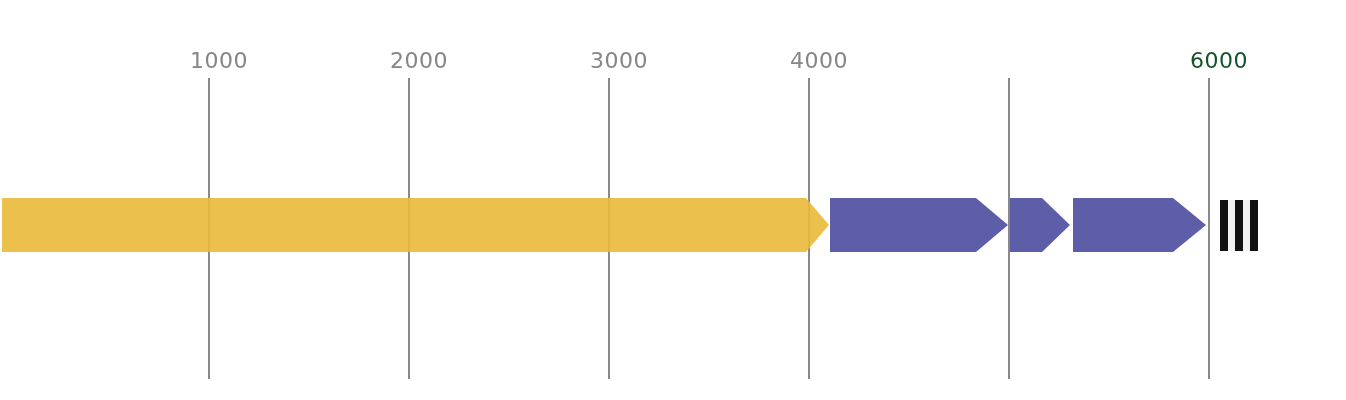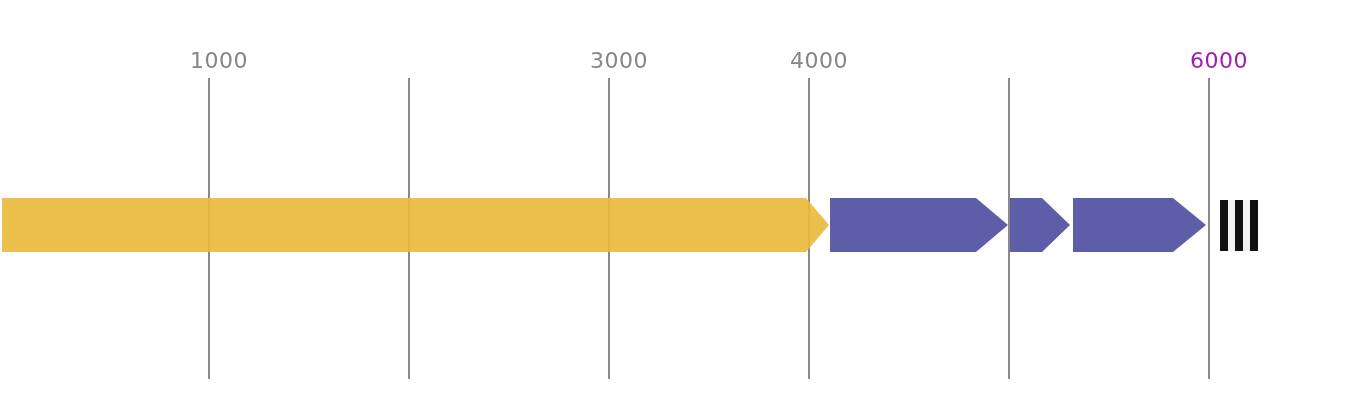--- a/index.html
+++ b/index.html
@@ -41,27 +41,28 @@
     left:3px;right:3px;top:4px;bottom:4px;
   }
 </style>
 </head>
 <body>
 
 <div id="stage">
     <div class="gridline" style="left: 208px; top: 78px; height: 301px; background: rgb(138, 138, 138);"></div>
     <div class="tick-label" style="left: 128px; top: 50px; color: rgb(134, 134, 134);">1000</div>
     <div class="gridline" style="left: 408px; top: 78px; height: 301px; background: rgb(138, 138, 138);"></div>
+    <div class="tick-label" style="left: 328px; top: 50px; color: rgb(134, 134, 134);">2000</div>
     <div class="gridline" style="left: 608px; top: 78px; height: 301px; background: rgb(138, 138, 138);"></div>
     <div class="tick-label" style="left: 528px; top: 50px; color: rgb(134, 134, 134);">3000</div>
     <div class="gridline" style="left: 808px; top: 78px; height: 301px; background: rgb(138, 138, 138);"></div>
     <div class="tick-label" style="left: 728px; top: 50px; color: rgb(134, 134, 134);">4000</div>
     <div class="gridline" style="left: 1008px; top: 78px; height: 301px; background: rgb(138, 138, 138);"></div>
     <div class="gridline" style="left: 1208px; top: 78px; height: 301px; background: rgb(138, 138, 138);"></div>
-    <div class="tick-label" style="left: 1128px; top: 50px; color: #a21caf;">6000</div>
+    <div class="tick-label" style="left: 1128px; top: 50px; color: #14532d;">6000</div>
     <div class="feature-arrow" style="left: 2px; top: 198px; width: 827px; height: 54px; background: rgba(234, 185, 58, 0.9); clip-path: polygon(0px 0px, calc(100% - 23px) 0px, 100% 50%, calc(100% - 23px) 100%, 0px 100%);"></div>
     <div class="feature-arrow" style="left: 830px; top: 198px; width: 178px; height: 54px; background: rgba(75, 77, 157, 0.9); clip-path: polygon(0px 0px, calc(100% - 32px) 0px, 100% 50%, calc(100% - 32px) 100%, 0px 100%);"></div>
     <div class="feature-arrow" style="left: 1010px; top: 198px; width: 60px; height: 54px; background: rgba(75, 77, 157, 0.9); clip-path: polygon(0px 0px, calc(100% - 28px) 0px, 100% 50%, calc(100% - 28px) 100%, 0px 100%);"></div>
     <div class="feature-arrow" style="left: 1073px; top: 198px; width: 133px; height: 54px; background: rgba(75, 77, 157, 0.9); clip-path: polygon(0px 0px, calc(100% - 33px) 0px, 100% 50%, calc(100% - 33px) 100%, 0px 100%);"></div>
     <div class="hatch-box" style="left: 1217px; top: 196px; width: 44px; height: 59px;">
       <div class="hatch-stripes" style="background: repeating-linear-gradient(90deg, rgb(17, 17, 17) 0px, rgb(17, 17, 17) 8px, rgb(242, 242, 242) 8px, rgb(242, 242, 242) 15px);"></div>
     </div>
   </div>
 
 </body></html>

